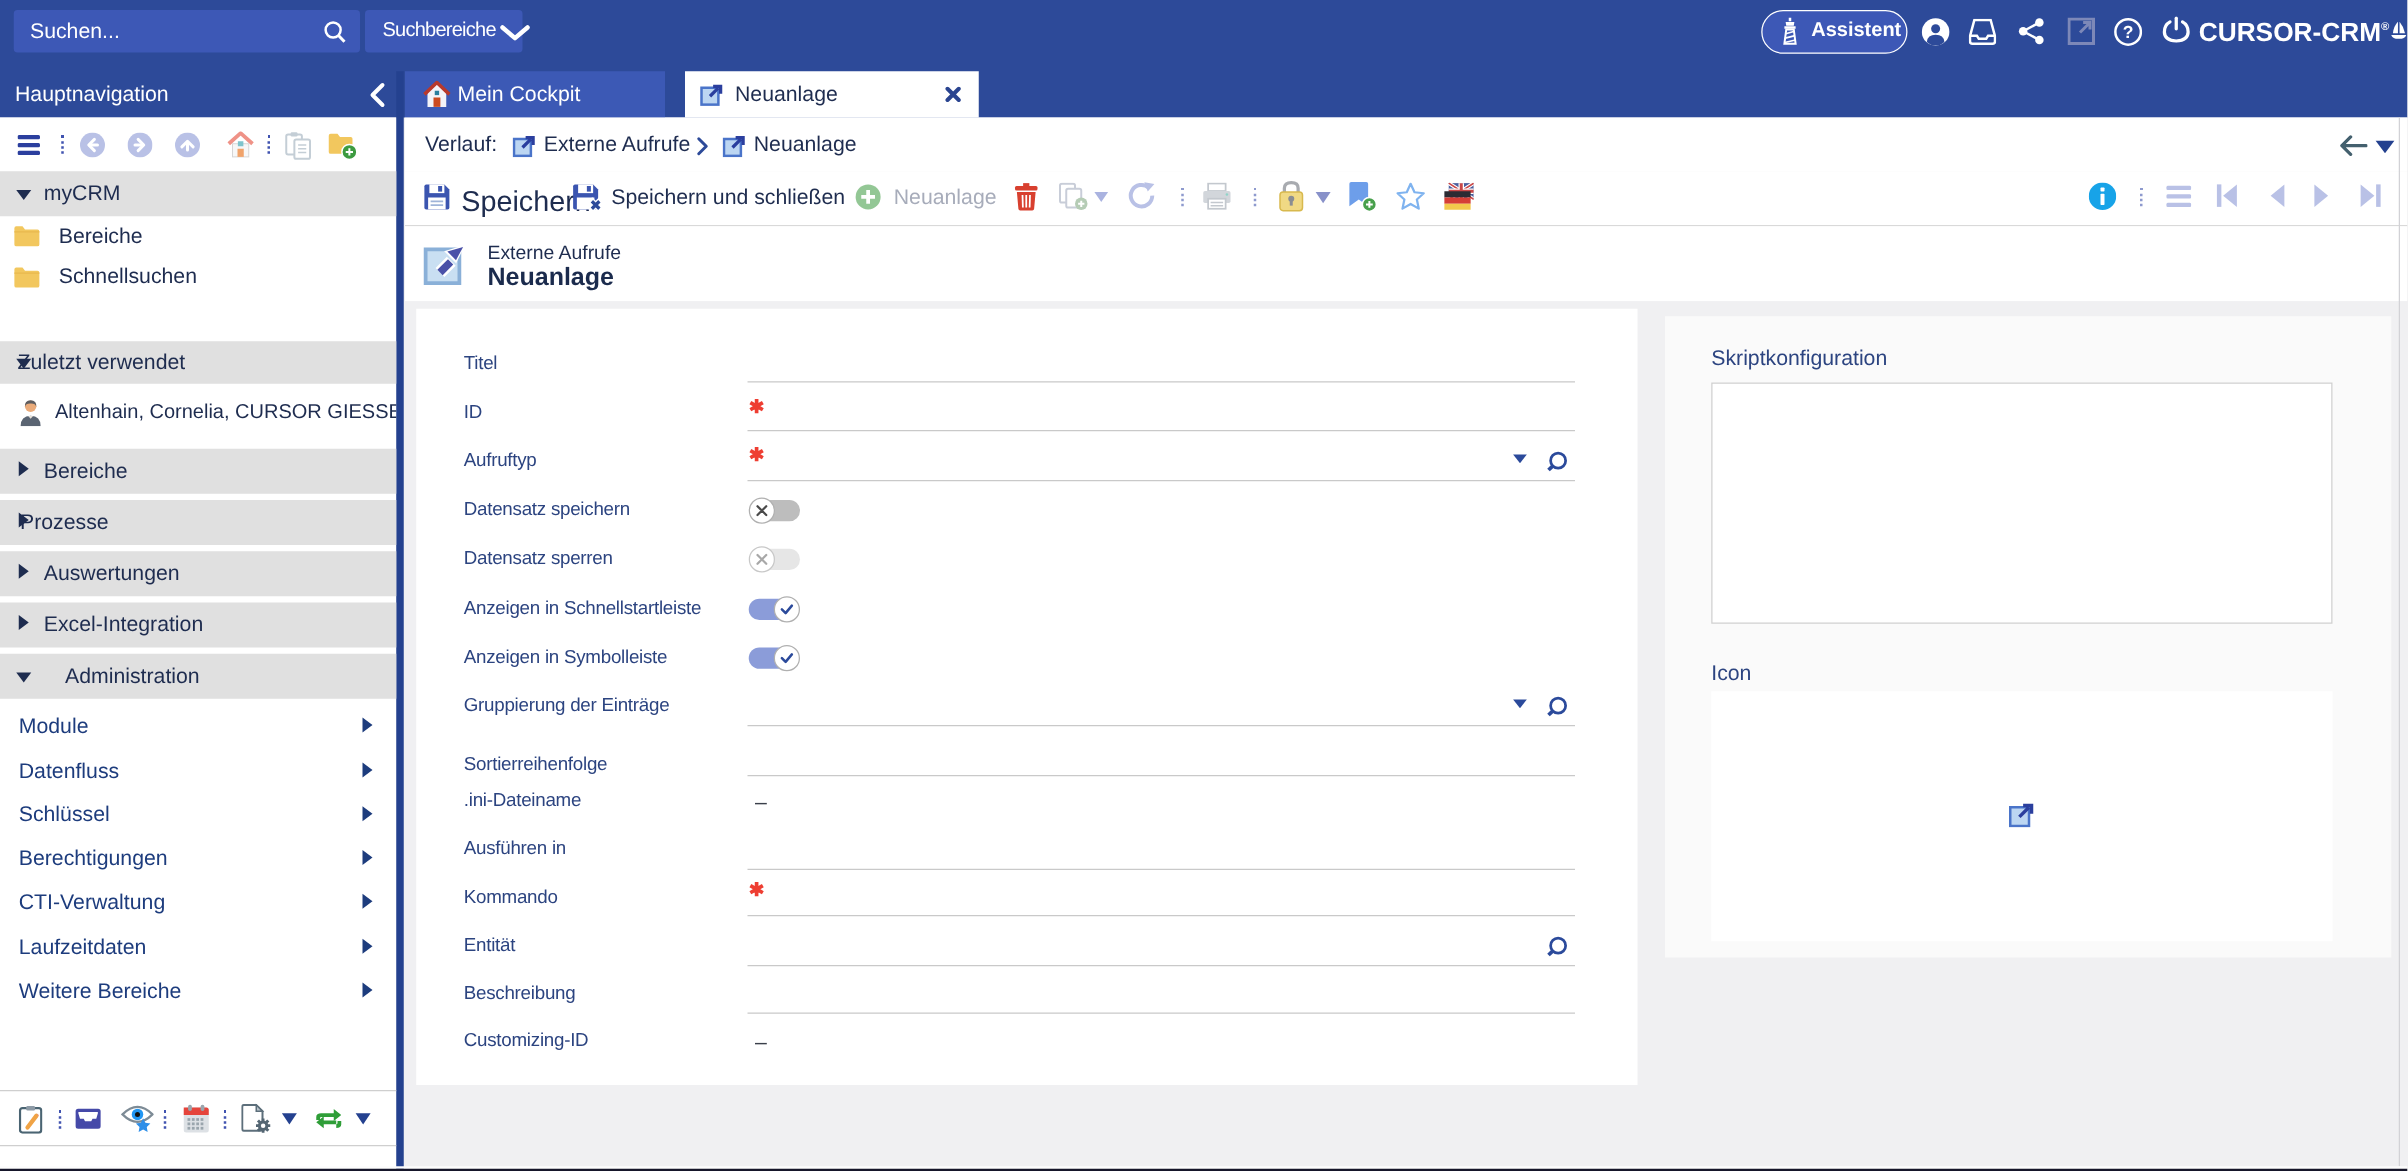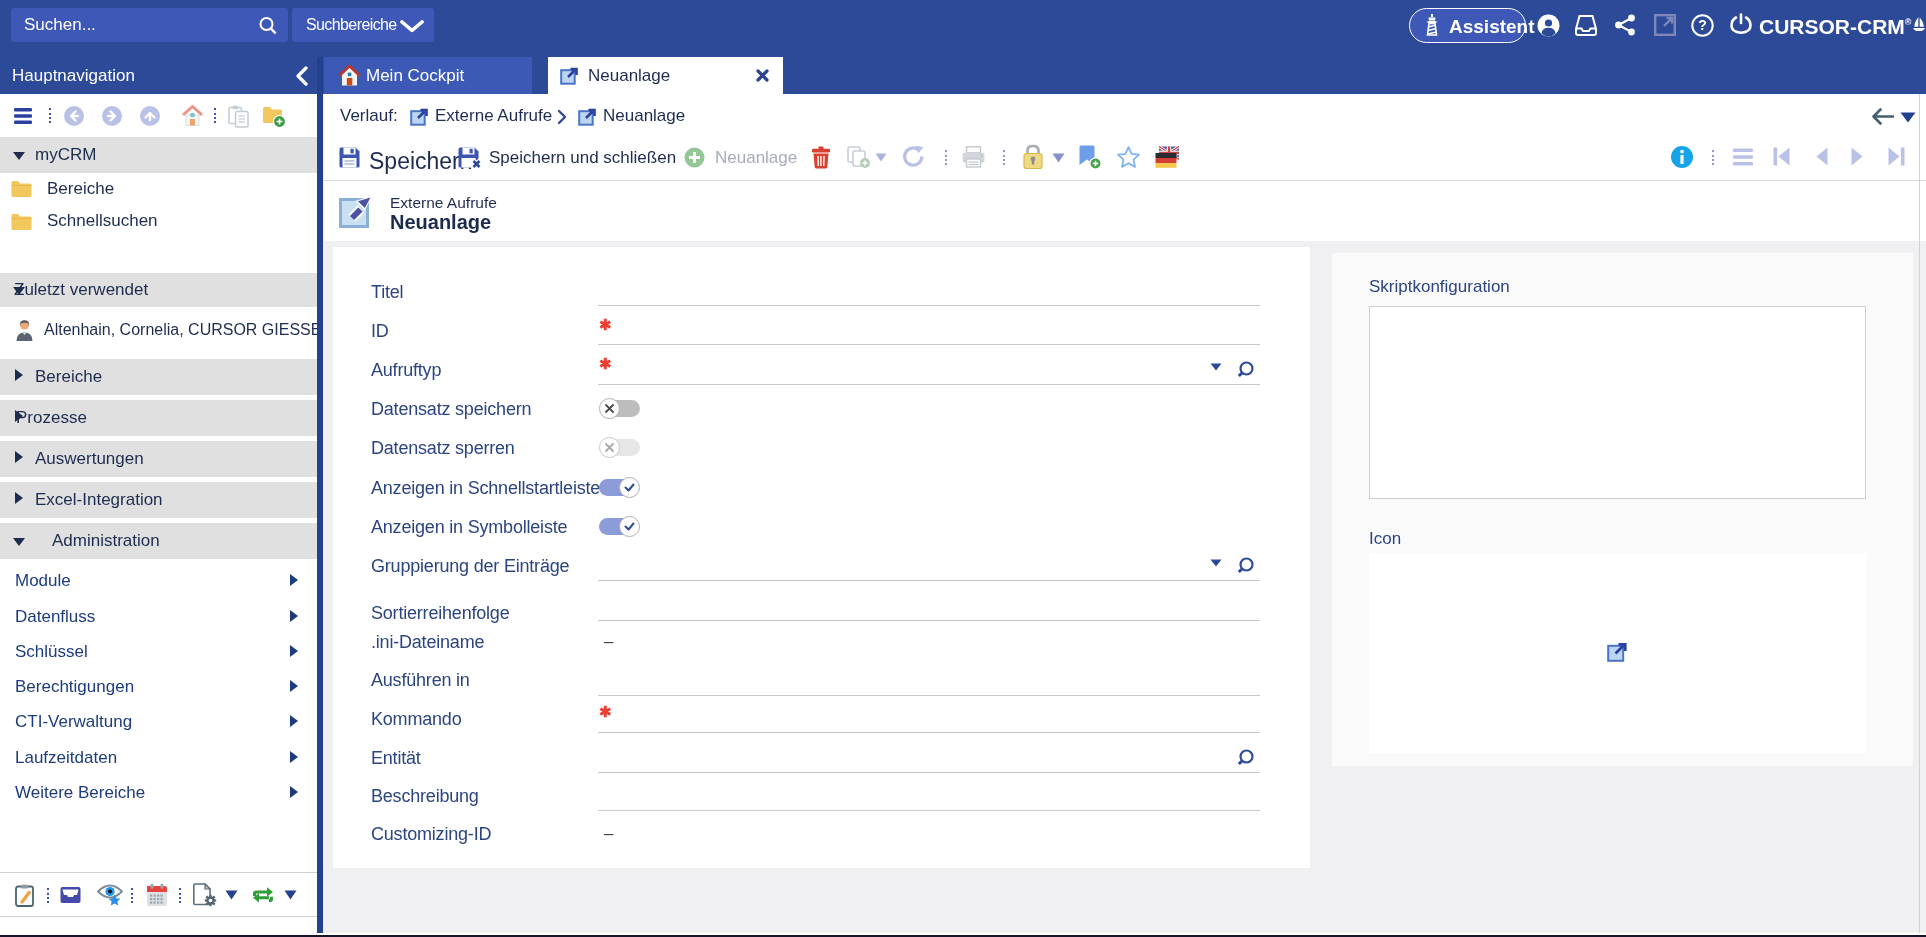--- a/index.html
+++ b/index.html
@@ -1,41 +1,41 @@
 <!DOCTYPE html>
 <html><head>
 <meta charset="utf-8">
 <style>
 * { margin:0; padding:0; box-sizing:border-box; }
 html,body { width:1926px; height:937px; overflow:hidden; }
 body { font-family:"Liberation Sans", sans-serif; position:relative; background:#f0f0f2; }
 .abs { position:absolute; }
 .topbar { position:absolute; left:0; top:0; width:1926px; height:94px; background:#2d4a99; }
 .searchbox { position:absolute; left:11px; top:8px; width:277px; height:34px; background:#3d58b6; border-radius:3px; color:#ffffff; font-size:17px; line-height:34px; padding-left:13px; }
-.suchbereiche { position:absolute; left:292px; top:8px; width:142px; height:34px; background:#3d58b6; border-radius:3px; color:#ffffff; font-size:16px; letter-spacing:-0.6px; line-height:34px; padding-left:14px; }
+.suchbereiche { position:absolute; left:292px; top:8px; width:126px; height:34px; background:#3d58b6; border-radius:3px; color:#ffffff; font-size:16px; letter-spacing:-0.6px; line-height:34px; padding-left:14px; }
 .hauptnav { position:absolute; left:12px; top:57px; height:37px; line-height:37px; color:#ffffff; font-size:17px; }
 .tab1 { position:absolute; left:324px; top:57px; width:208px; height:37px; background:#3c59b5; color:#ffffff; font-size:17px; line-height:37px; }
 .tab2 { position:absolute; left:548px; top:57px; width:235px; height:37px; background:#ffffff; color:#1e2c4f; font-size:17px; line-height:37px; }
 .sidebar { position:absolute; left:0; top:94px; width:317px; height:843px; background:#ffffff; }
 .sidebar-border { position:absolute; left:317px; top:57px; width:6px; height:880px; background:#24418f; }
 .secbar { position:absolute; left:0; width:317px; height:36px; background:#e0e0e0; color:#1e2c4f; font-size:17px; line-height:36px; }
 .secbar .tri-d { position:absolute; left:13px; top:15px; width:0; height:0; border-left:6px solid transparent; border-right:6px solid transparent; border-top:8px solid #1e2c4f; }
 .secbar .tri-r { position:absolute; left:15px; top:10px; width:0; height:0; border-top:6px solid transparent; border-bottom:6px solid transparent; border-left:8px solid #1e2c4f; }
 .mitem { position:absolute; left:0; width:310px; height:35px; color:#1d3c7d; font-size:17px; line-height:35px; }
 .mitem .arr { position:absolute; left:290px; top:11px; width:0; height:0; border-top:6px solid transparent; border-bottom:6px solid transparent; border-left:8px solid #1d3c7d; }
 .srow { position:absolute; left:0; width:317px; height:34px; color:#1e2c4f; font-size:17px; line-height:34px; white-space:nowrap; overflow:hidden; }
 .vdots { position:absolute; width:0; height:15px; border-left:2px dotted #4053b0; }
 .vdots2 { position:absolute; width:0; height:15px; border-left:2px dotted #8e9ace; }
 .breadcrumb { position:absolute; left:324px; top:94px; width:1602px; height:43px; background:#ffffff; }
 .toolbar { position:absolute; left:324px; top:137px; width:1602px; height:44px; background:#ffffff; border-bottom:1px solid #d9d9d9; }
 .formheader { position:absolute; left:324px; top:181px; width:1602px; height:60px; background:#ffffff; }
 .mainbg { position:absolute; left:324px; top:241px; width:1602px; height:692px; background:#f0f0f2; }
 .lpanel { position:absolute; left:333px; top:247px; width:977px; height:621px; background:#ffffff; }
 .rpanel { position:absolute; left:1332px; top:253px; width:581px; height:513px; background:#fafafa; }
-.flabel { position:absolute; left:38px; color:#2c4480; font-size:18px; letter-spacing:-0.2px; white-space:nowrap; }
+.flabel { position:absolute; left:38px; color:#2c4480; font-size:15px; letter-spacing:-0.2px; white-space:nowrap; }
 .fline { position:absolute; left:265px; width:662px; height:1px; background:#c9c9c9; }
 .ast { position:absolute; color:#ee3e32; font-size:15px; font-weight:bold; }
 .toggle { position:absolute; left:266px; width:41px; height:17px; }
 .tgl-track-off { position:absolute; left:8px; top:0; width:33px; height:17px; border-radius:9px; background:#bdbdbd; }
 .tgl-track-dis { position:absolute; left:8px; top:0; width:33px; height:17px; border-radius:9px; background:#e6e6e6; }
 .tgl-track-on { position:absolute; left:0; top:0; width:33px; height:17px; border-radius:9px; background:#8b9cd9; }
 .tgl-knob { position:absolute; top:-2px; width:21px; height:21px; border-radius:50%; background:#ffffff; border:1px solid #b0b0b0; }
 .dash { position:absolute; left:271px; color:#3a3f4a; font-size:17px; }
 .botline { position:absolute; left:0; width:317px; height:1px; background:#cfcfcf; }
 .bottombar-black { position:absolute; left:0; top:935px; width:1926px; height:2px; background:#16162a; }
@@ -61,21 +61,21 @@
       <g fill="#ffffff">
         <rect x="7" y="0" width="2" height="3"></rect>
         <path d="M4.5 3.5 L11.5 3.5 L11 6.5 L5 6.5 Z"></path>
         <rect x="3.5" y="7" width="9" height="2"></rect>
         <path d="M5 9.5 L11 9.5 L12.5 21 L3.5 21 Z" fill="none" stroke="#ffffff" stroke-width="1.6"></path>
         <line x1="4.6" y1="13" x2="11.6" y2="11" stroke="#ffffff" stroke-width="1.4"></line>
         <line x1="4.2" y1="16.5" x2="12" y2="14.5" stroke="#ffffff" stroke-width="1.4"></line>
         <line x1="3.8" y1="20" x2="12.4" y2="18" stroke="#ffffff" stroke-width="1.4"></line>
       </g>
     </svg>
-<div class="txt" style="left:1449px;top:16px;color:#ffffff;font-size:19px;font-weight:bold;">Assistent</div>
+<div class="txt" style="left:1449px;top:16px;color:#ffffff;font-size:16px;font-weight:bold;">Assistent</div>
 <svg class="abs" style="left:1537px;top:14px" width="23" height="23" viewBox="0 0 23 23">
       <circle cx="11.5" cy="11.5" r="11" fill="#ffffff"></circle>
       <circle cx="11.5" cy="9" r="3.6" fill="#2d4a99"></circle>
       <path d="M4.5 19.5 Q5 13.8 11.5 13.8 Q18 13.8 18.5 19.5 Q15.5 22.4 11.5 22.4 Q7.5 22.4 4.5 19.5 Z" fill="#2d4a99"></path>
     </svg>
 <svg class="abs" style="left:1575px;top:15px" width="22" height="21" viewBox="0 0 22 21">
       <path d="M4.5 1 L17.5 1 L21 14 L21 18 Q21 20 19 20 L3 20 Q1 20 1 18 L1 14 Z" fill="none" stroke="#ffffff" stroke-width="2"></path>
       <path d="M1.5 13.5 L6.5 13.5 L8 16 L14 16 L15.5 13.5 L20.5 13.5" fill="none" stroke="#ffffff" stroke-width="2"></path>
     </svg>
 <svg class="abs" style="left:1614px;top:14px" width="22" height="22" viewBox="0 0 22 22">

